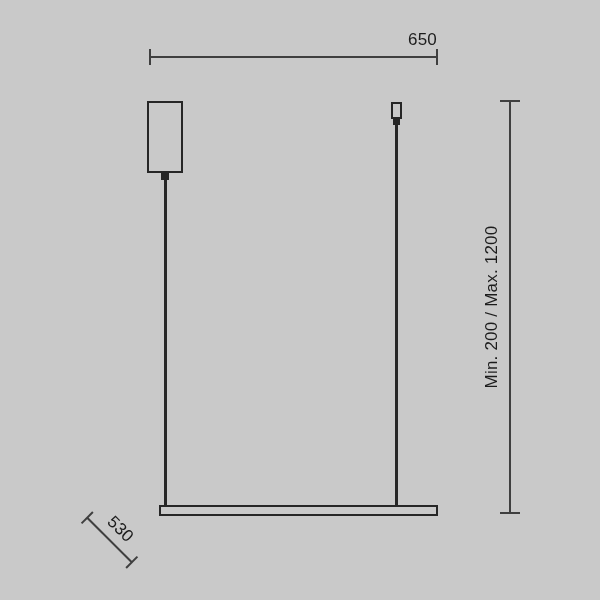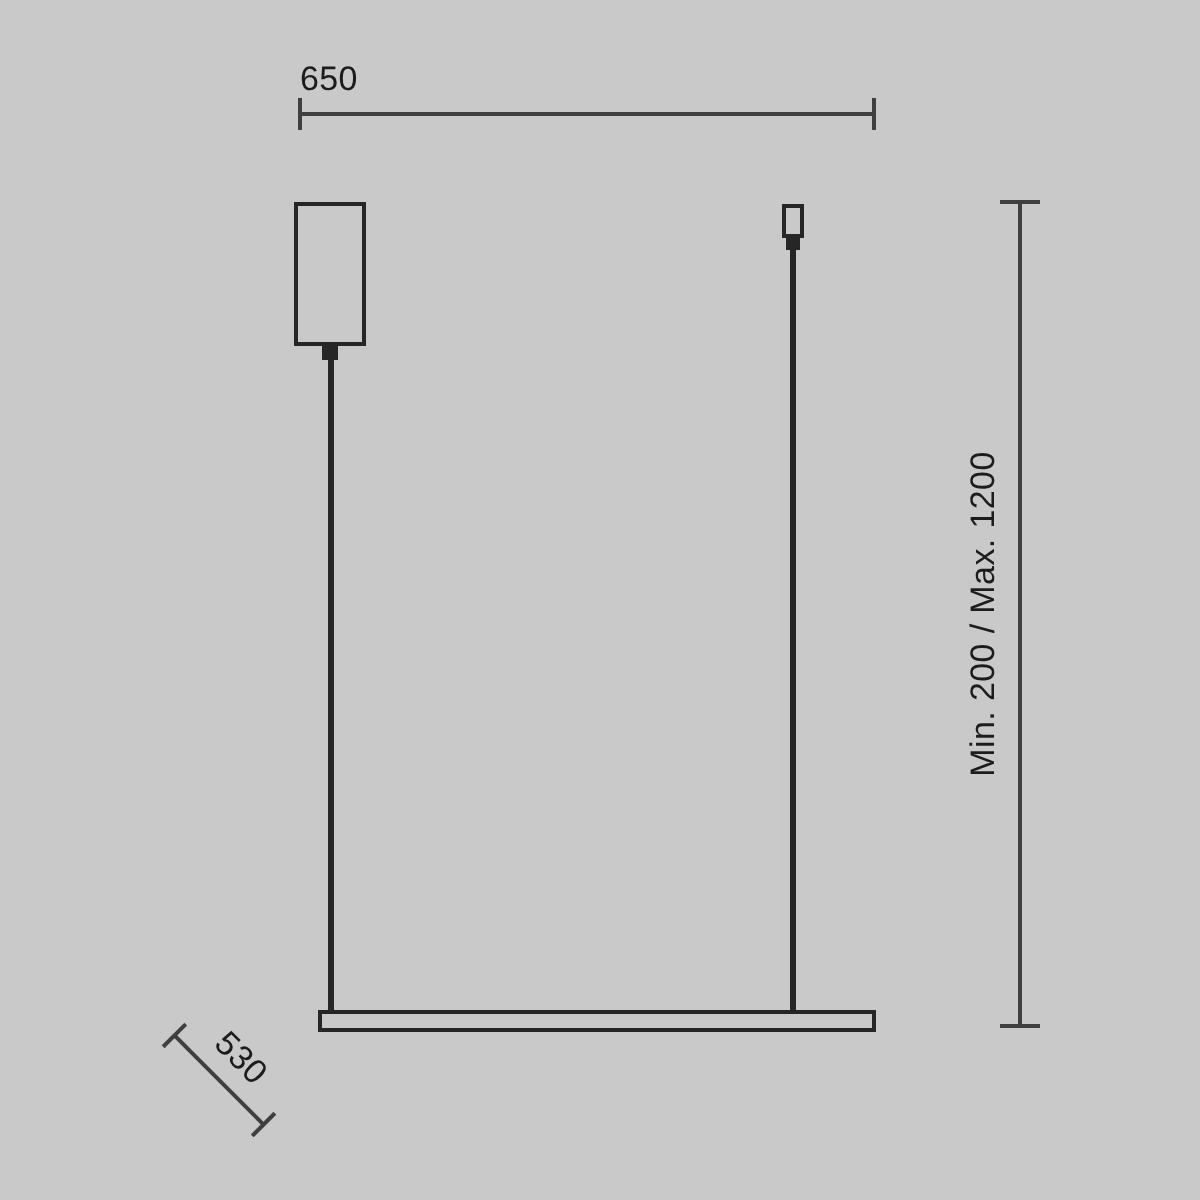--- a/index.html
+++ b/index.html
@@ -16,21 +16,21 @@
     color:var(--text);
   }
   .abs{position:absolute;}
   .dim-label{
     font-size:17px;line-height:20px;letter-spacing:.2px;color:var(--text);
     white-space:nowrap;
   }
 
   
   .dim-top{left:150px;top:30px;width:287px;height:36px;}
-  .dim-top .lbl{left:0;right:0;top:0;text-align:left;}
+  .dim-top .lbl{left:0;right:0;top:0;text-align:right;}
   .dim-top .line{left:0;right:0;top:26px;height:2px;background:var(--dimension_line);}
   .dim-top .tick{top:19px;width:2px;height:16px;background:var(--dimension_line);}
   .dim-top .tick.l{left:-1px;}
   .dim-top .tick.r{right:-1px;}
 
   
   .dim-right{left:500px;top:101px;width:20px;height:412px;}
   .dim-right .line{left:9px;top:0;width:2px;height:412px;background:var(--dimension_line);}
   .dim-right .tick{left:0;width:20px;height:2px;background:var(--dimension_line);}
   .dim-right .tick.t{top:-1px;}

